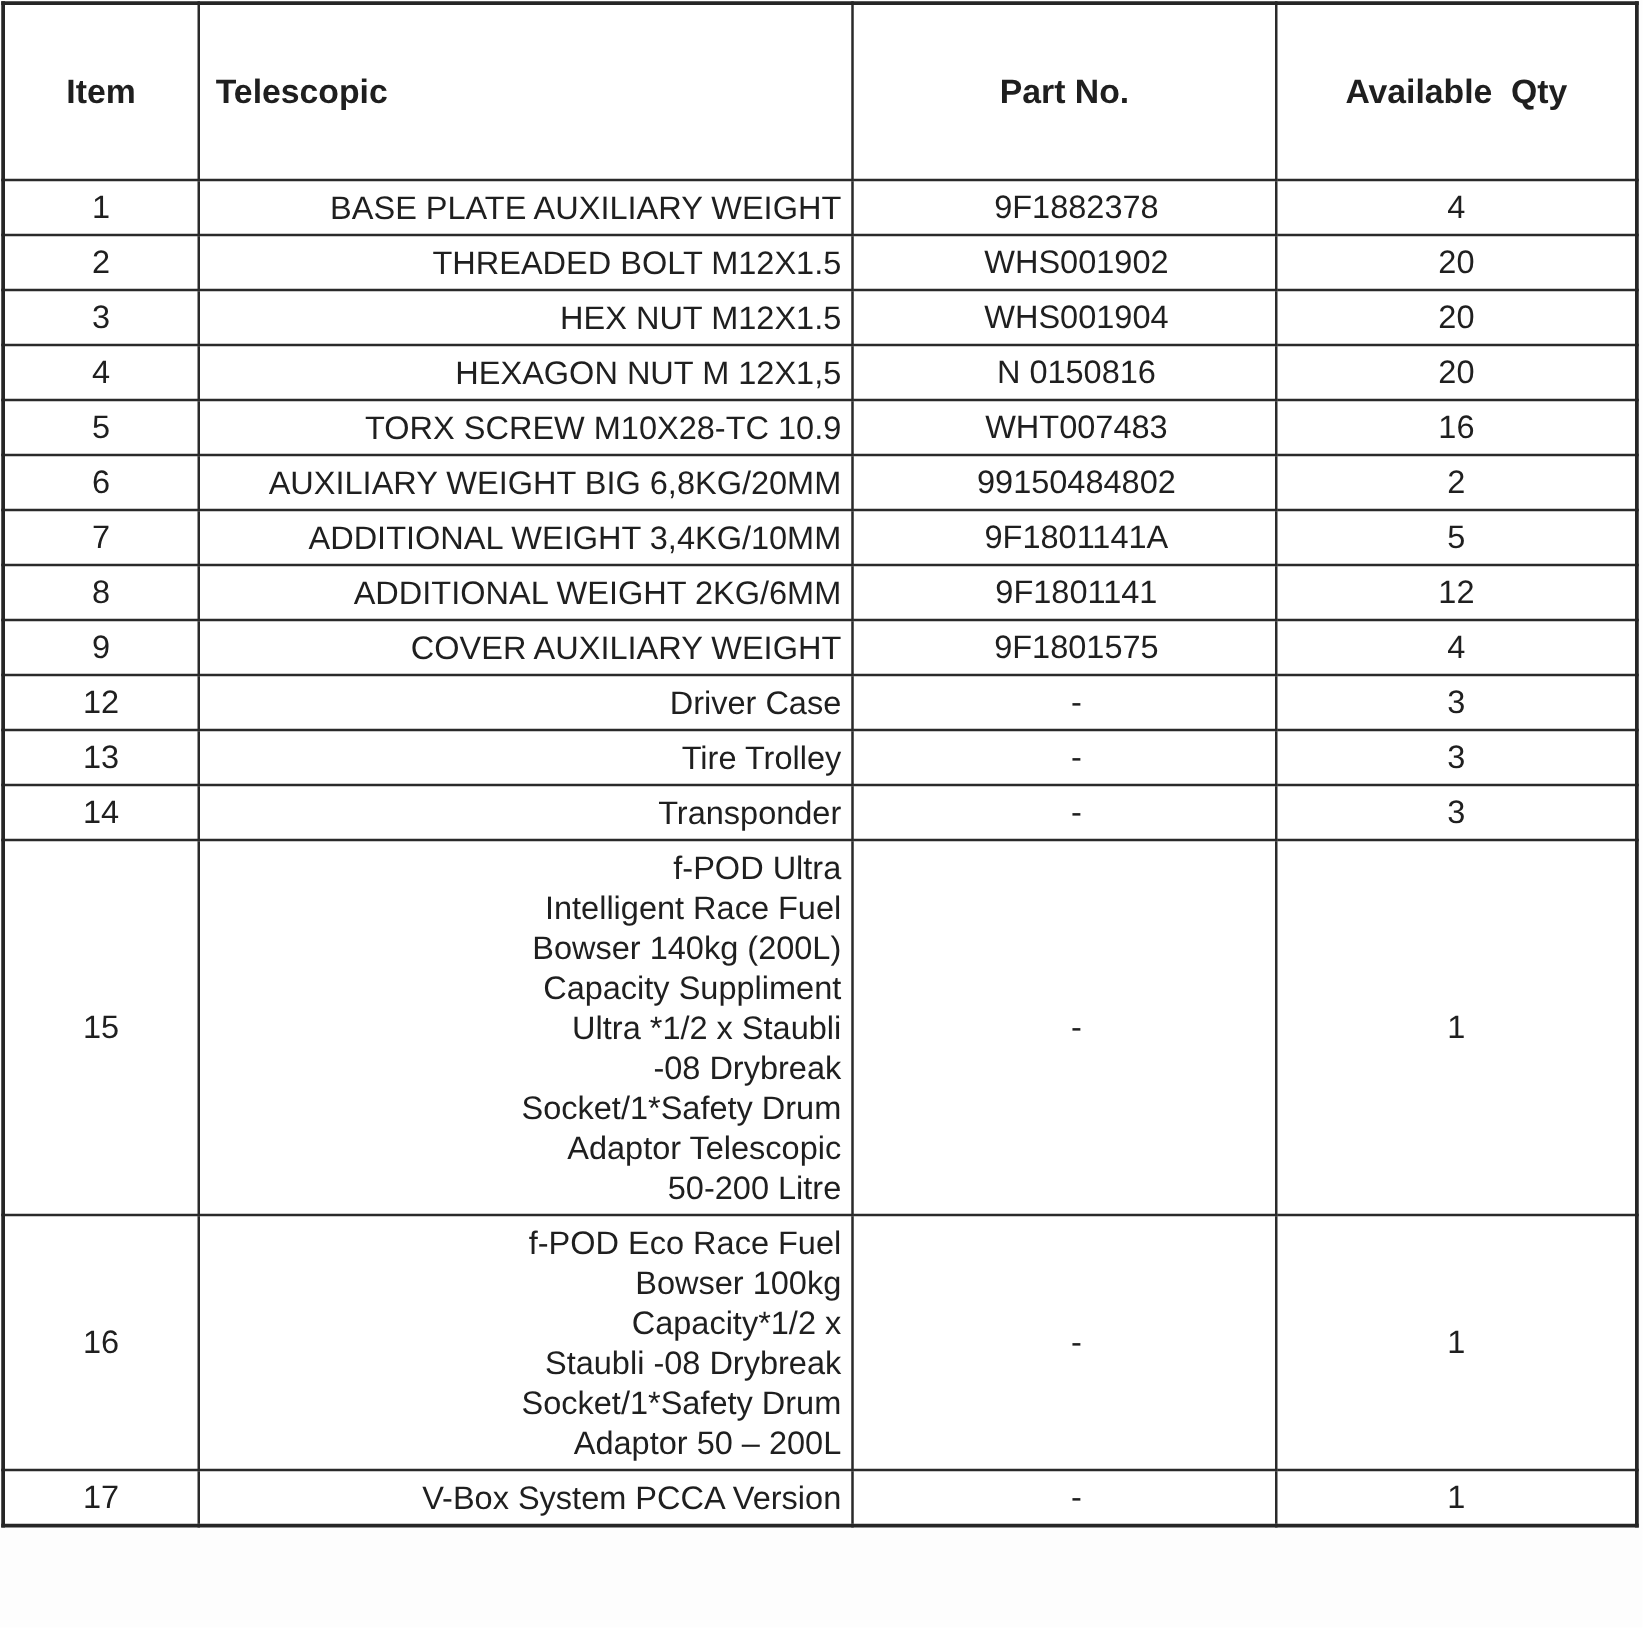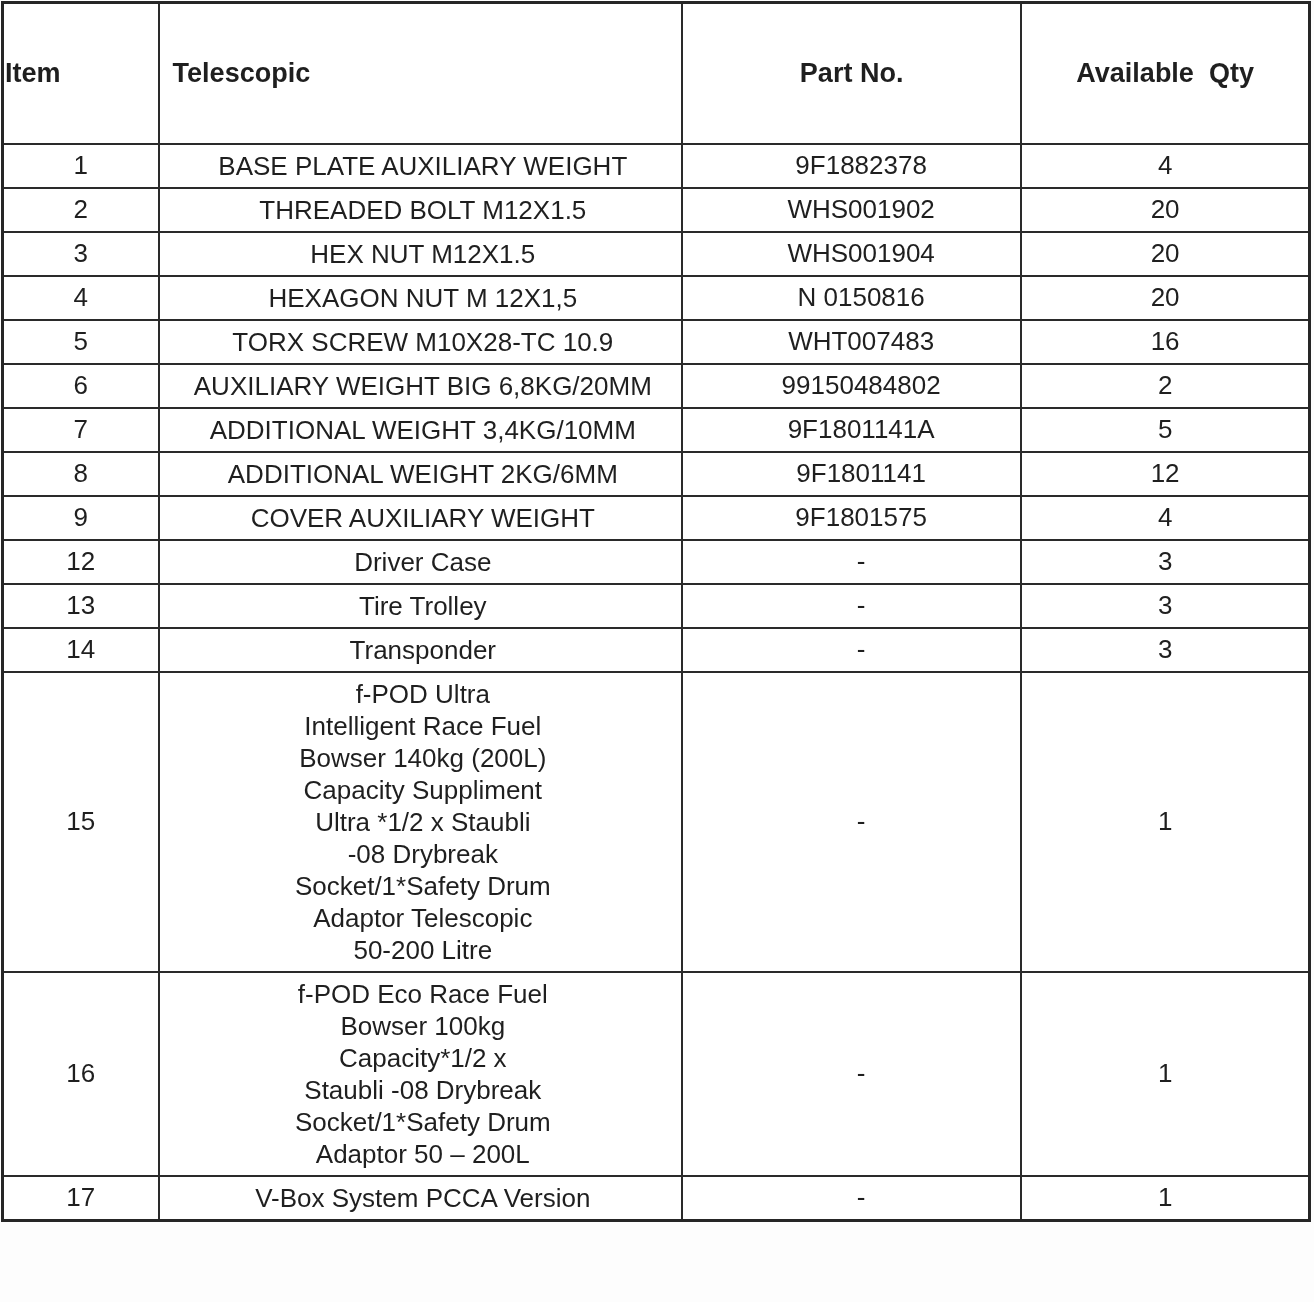--- a/index.html
+++ b/index.html
@@ -29,30 +29,30 @@
     font-size: 26px;
     vertical-align: middle;
     overflow: hidden;
   }
   thead tr { height: 141px; }
   th {
     font-weight: bold;
     font-size: 27px;
     white-space: pre-wrap;
   }
-  th.col-item  { text-align: left; }
+  th.col-item  { text-align: center; }
   th.col-desc  { text-align: left; padding-left: 13px; }
   th.col-part  { text-align: center; margin-top: 12px; }
   th.col-qty   { text-align: center; margin-top: 40px; }
 
   tbody tr { height: 44px; }
 
   td.item-cell { text-align: center; }
   td.desc-cell {
-    text-align: center;
+    text-align: right;
     padding: 5px 8px 5px 13px;
     white-space: pre-line;
     line-height: 32px;
   }
   td.part-cell { text-align: center; padding-left: 20px; }
   td.qty-cell  { text-align: center; }
 </style>
 </head>
 <body>
 

